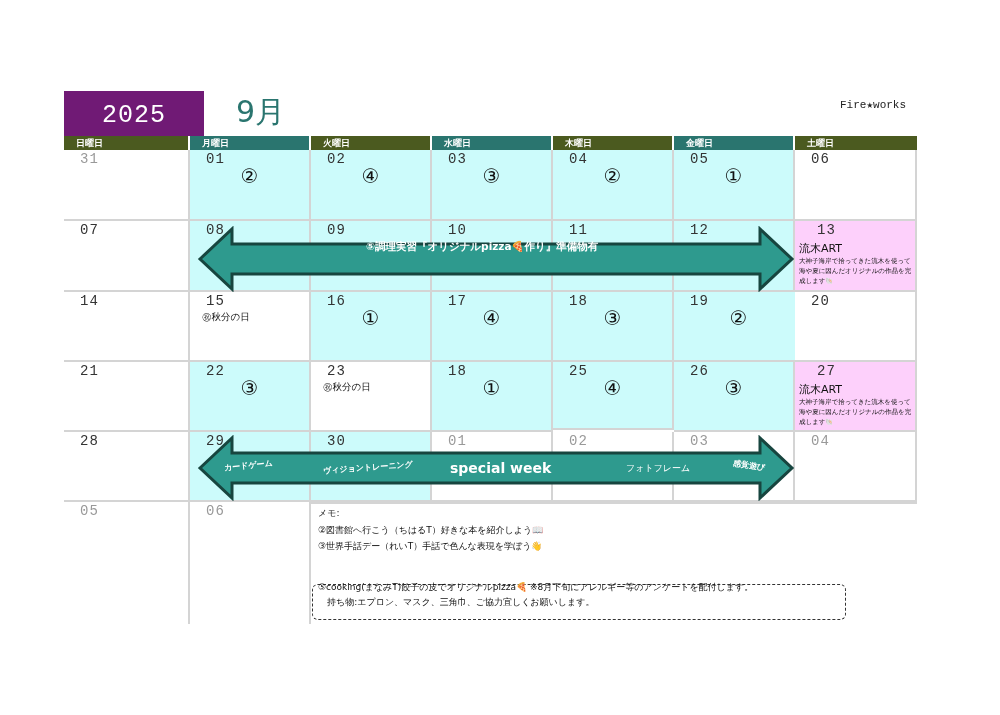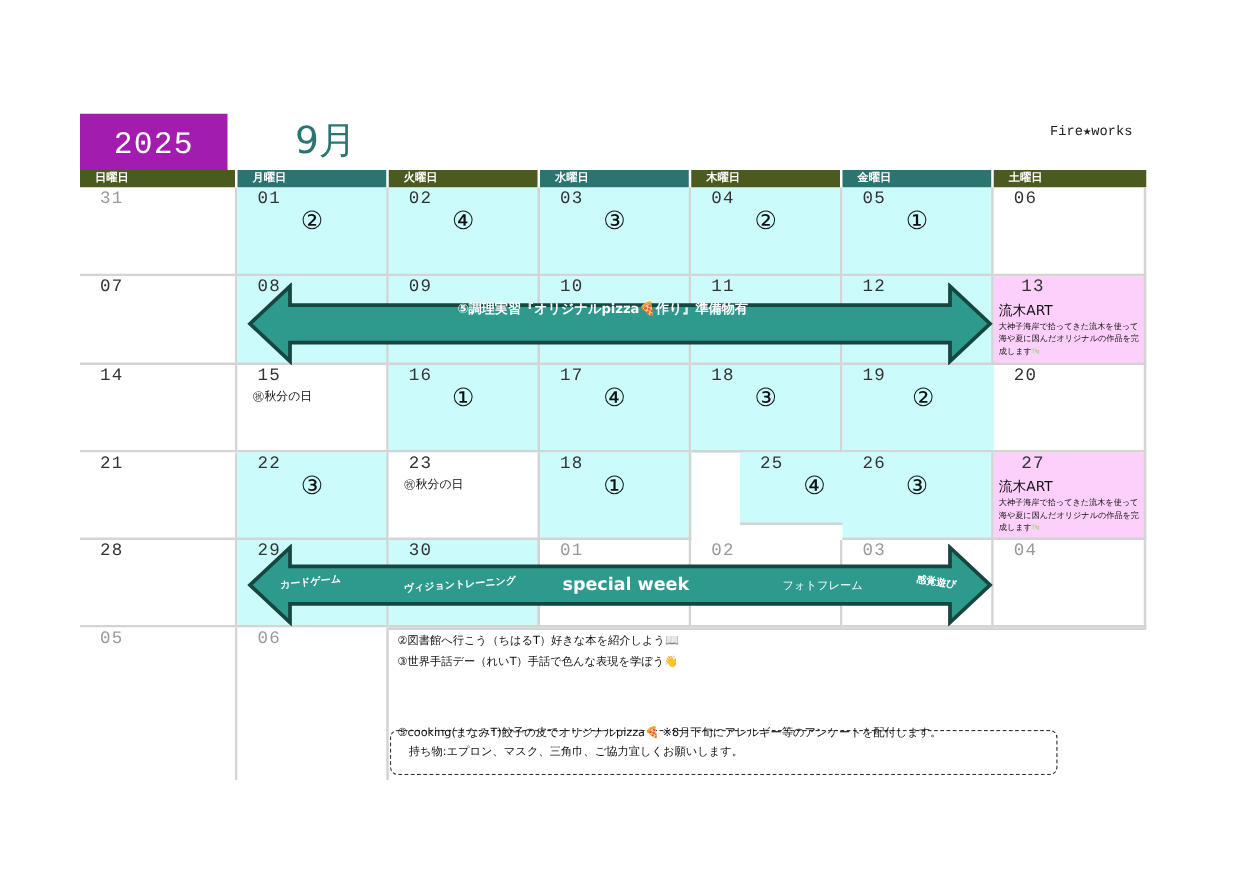--- a/index.html
+++ b/index.html
@@ -1,17 +1,17 @@
 <!DOCTYPE html>
 <html><head>
 <meta charset="utf-8">
 <style>
   html, body { margin:0; padding:0; background:#ffffff; }
   body { width:1000px; height:715px; position:relative; overflow:hidden; font-family:"DejaVu Sans", sans-serif; }
-  .year-box { position:absolute; left:64px; top:91px; width:118px; height:45px; background:#a21caf; color:#fff;
+  .year-box { position:absolute; left:64px; top:91px; width:140px; height:45px; background:#701a75; color:#fff;
     font-family:"Liberation Mono","DejaVu Sans Mono", monospace; font-size:25px; letter-spacing:1px;
     display:flex; align-items:flex-end; justify-content:center; padding-bottom:0; box-sizing:border-box; padding-bottom:6px; }
   .month { position:absolute; left:236px; top:92px; font-size:30px; color:#2a756f; font-family:"DejaVu Sans", sans-serif; }
   .brand { position:absolute; left:840px; top:98px; font-size:11px; color:#222; font-family:"Liberation Mono","DejaVu Sans Mono", monospace; }
   .hdr { position:absolute; top:136px; height:14px; color:#fff; font-size:9px; font-weight:bold; line-height:14px; padding-left:12px; box-sizing:border-box; }
   .hdr.olive { background:#4b5a1f; }
   .hdr.teal { background:#2a756f; }
   .cell { position:absolute; box-sizing:border-box; border-right:2px solid #d4d4d4; border-bottom:2px solid #d4d4d4; }
   .cell.cyan { background:#ccfbfb; }
   .cell.pink { background:#fdd0fb; }
@@ -131,21 +131,21 @@
     <span class="circ">③</span>
     </div>
   <div class="cell white" style="left:311px;top:362px;width:121px;height:70px;">
     <span class="dnum">23</span>
     <span class="holiday">㊗秋分の日</span>
     </div>
   <div class="cell cyan" style="left:432px;top:362px;width:121px;height:70px;">
     <span class="dnum">18</span>
     <span class="circ">①</span>
     </div>
-  <div class="cell cyan" style="left:553px;top:362px;width:121px;height:58px;margin-left:39px;">
+  <div class="cell cyan" style="left:553px;top:362px;width:121px;height:68px;">
     <span class="dnum">25</span>
     <span class="circ">④</span>
     </div>
   <div class="cell cyan" style="left:674px;top:362px;width:121px;height:70px;">
     <span class="dnum">26</span>
     <span class="circ">③</span>
     </div>
   <div class="cell pink" style="left:795px;top:362px;width:122px;height:70px;">
     <span class="dnum" style="left:22px;">27</span>
     <span class="art-title">流木ART</span>
@@ -190,20 +190,21 @@
   <svg class="arrow" style="left:196px;top:435px;" width="600" height="66" viewBox="0 0 600 66">
     <polygon points="4,33 36,3 36,18 564,18 564,3 596,33 564,63 564,48 36,48 36,63" fill="#2e9a8e" stroke="#17453f" stroke-width="3" stroke-linejoin="miter"></polygon>
   </svg>
   <div class="arrow-label" style="left:224px;top:460px;font-size:8px;transform:rotate(-6deg);">カードゲーム</div>
   <div class="arrow-label" style="left:323px;top:462px;font-size:8px;transform:rotate(-4deg);">ヴィジョントレーニング</div>
   <div class="arrow-label" style="left:450px;top:460px;font-size:14px;">special week</div>
   <div class="arrow-label" style="left:626px;top:462px;font-size:9px;font-weight:normal;">フォトフレーム</div>
   <div class="arrow-label" style="left:733px;top:460px;font-size:8px;transform:rotate(8deg);">感覚遊び</div>
 
   <div class="memo">
+    <div>メモ:</div>
     <div>②図書館へ行こう（ちはるT）好きな本を紹介しよう📖</div>
     <div>③世界手話デー（れいT）手話で色んな表現を学ぼう👋</div>
   </div>
   <div class="memo-box"></div>
   <div class="memo-box-text">
     <div>⑤cooking(まなみT)餃子の皮でオリジナルpizza🍕 ※8月下旬にアレルギー等のアンケートを配付します。</div>
     <div>　持ち物:エプロン、マスク、三角巾、ご協力宜しくお願いします。</div>
   </div>
 </div>
 

